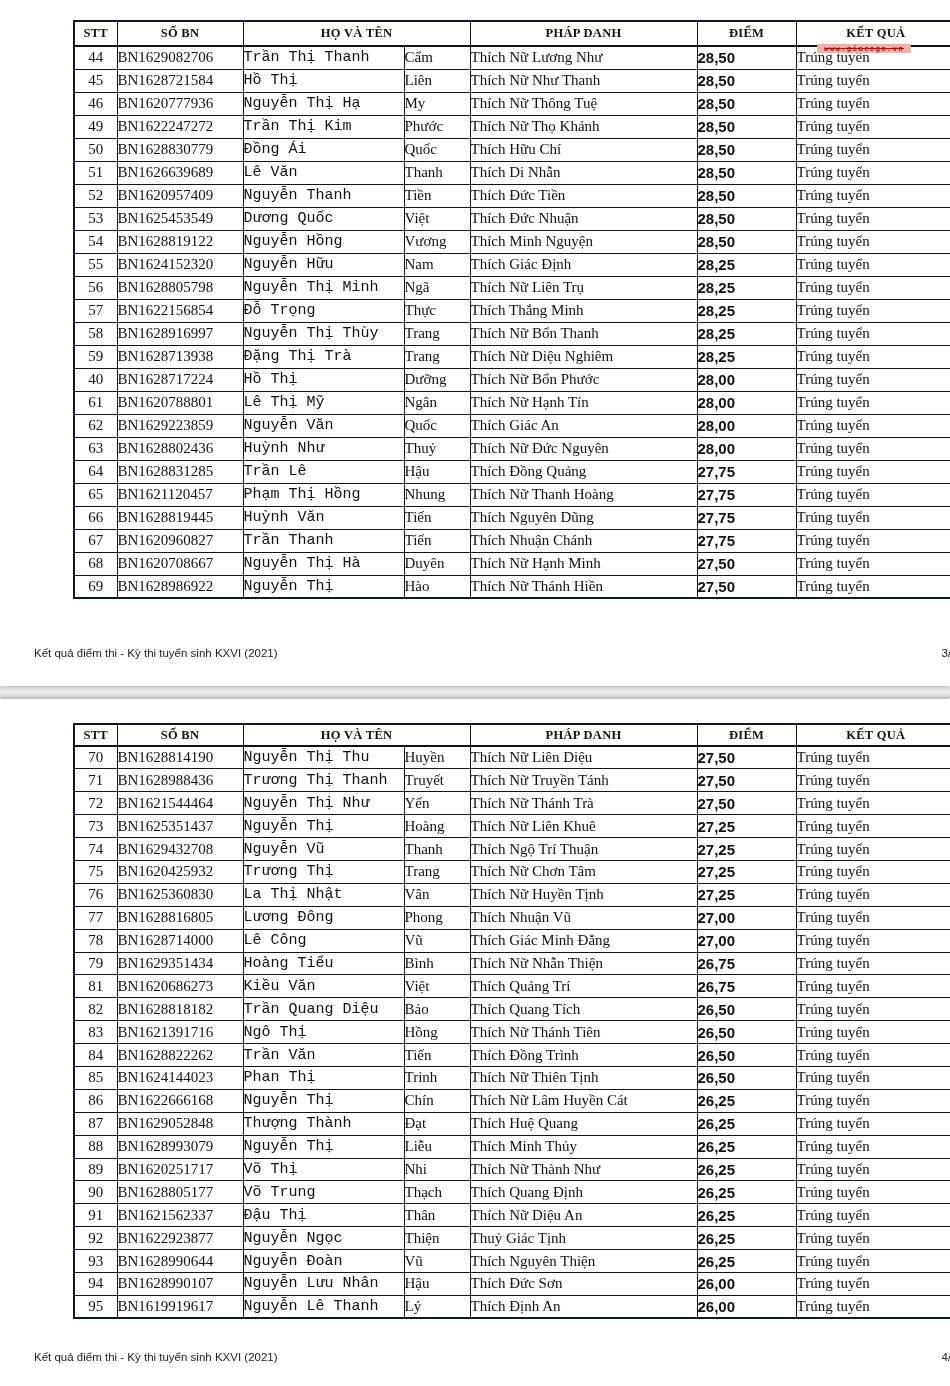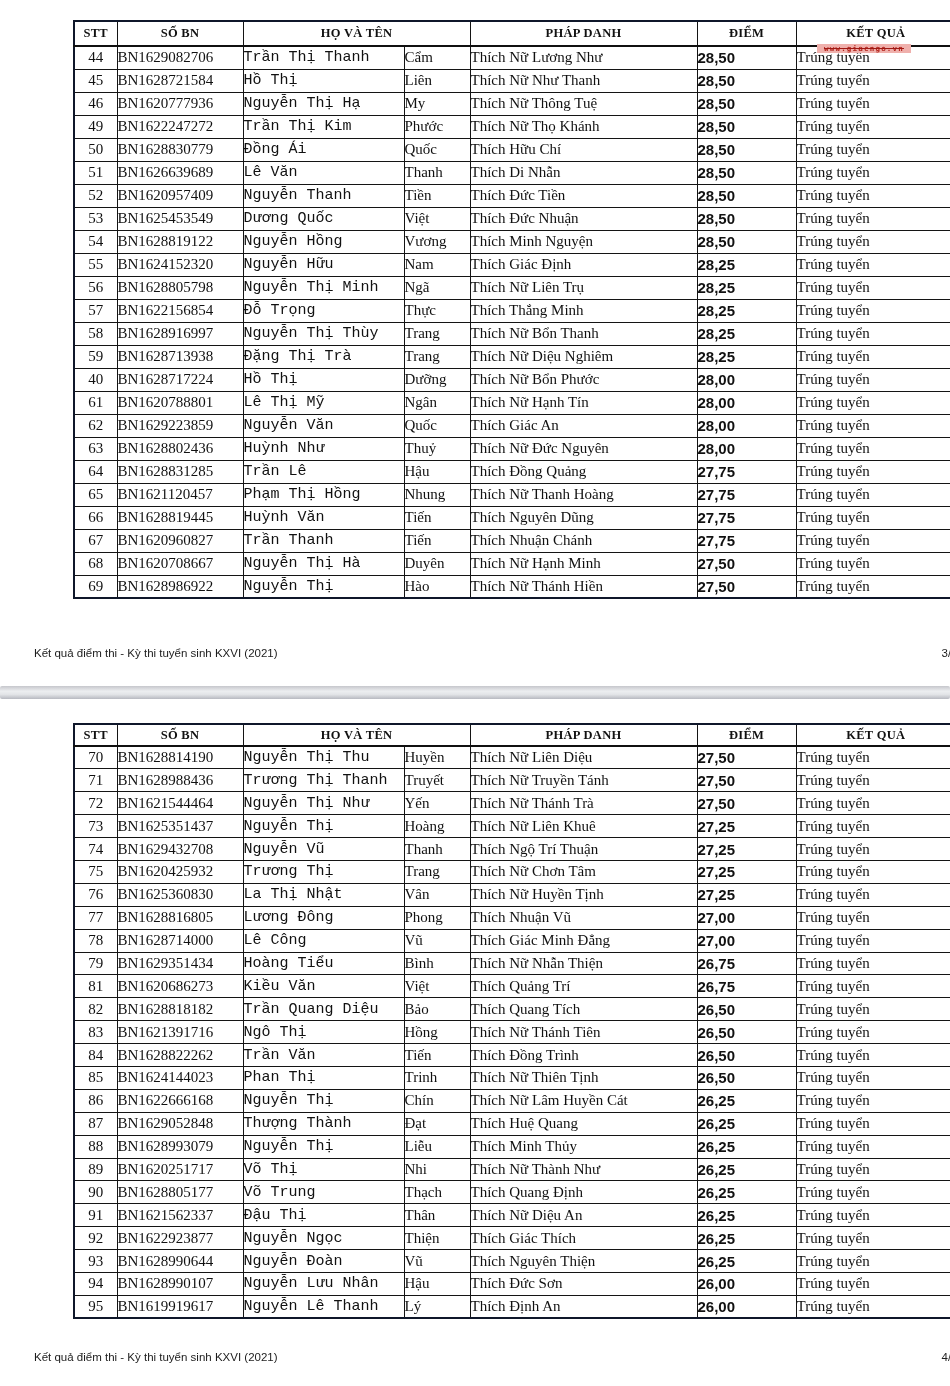--- a/index.html
+++ b/index.html
@@ -522,21 +522,21 @@
           <td class="c-ten">Thân</td>
           <td class="c-phap">Thích Nữ Diệu An</td>
           <td class="c-diem">26,25</td>
           <td class="c-ket">Trúng tuyển</td>
         </tr>
         <tr>
           <td class="c-stt">92</td>
           <td class="c-sobn">BN1622923877</td>
           <td class="c-ho">Nguyễn Ngọc</td>
           <td class="c-ten">Thiện</td>
-          <td class="c-phap">Thích Giác Thích</td>
+          <td class="c-phap">Thuỷ Giác Tịnh</td>
           <td class="c-diem">26,25</td>
           <td class="c-ket">Trúng tuyển</td>
         </tr>
         <tr>
           <td class="c-stt">93</td>
           <td class="c-sobn">BN1628990644</td>
           <td class="c-ho">Nguyễn Đoàn</td>
           <td class="c-ten">Vũ</td>
           <td class="c-phap">Thích Nguyên Thiện</td>
           <td class="c-diem">26,25</td>

